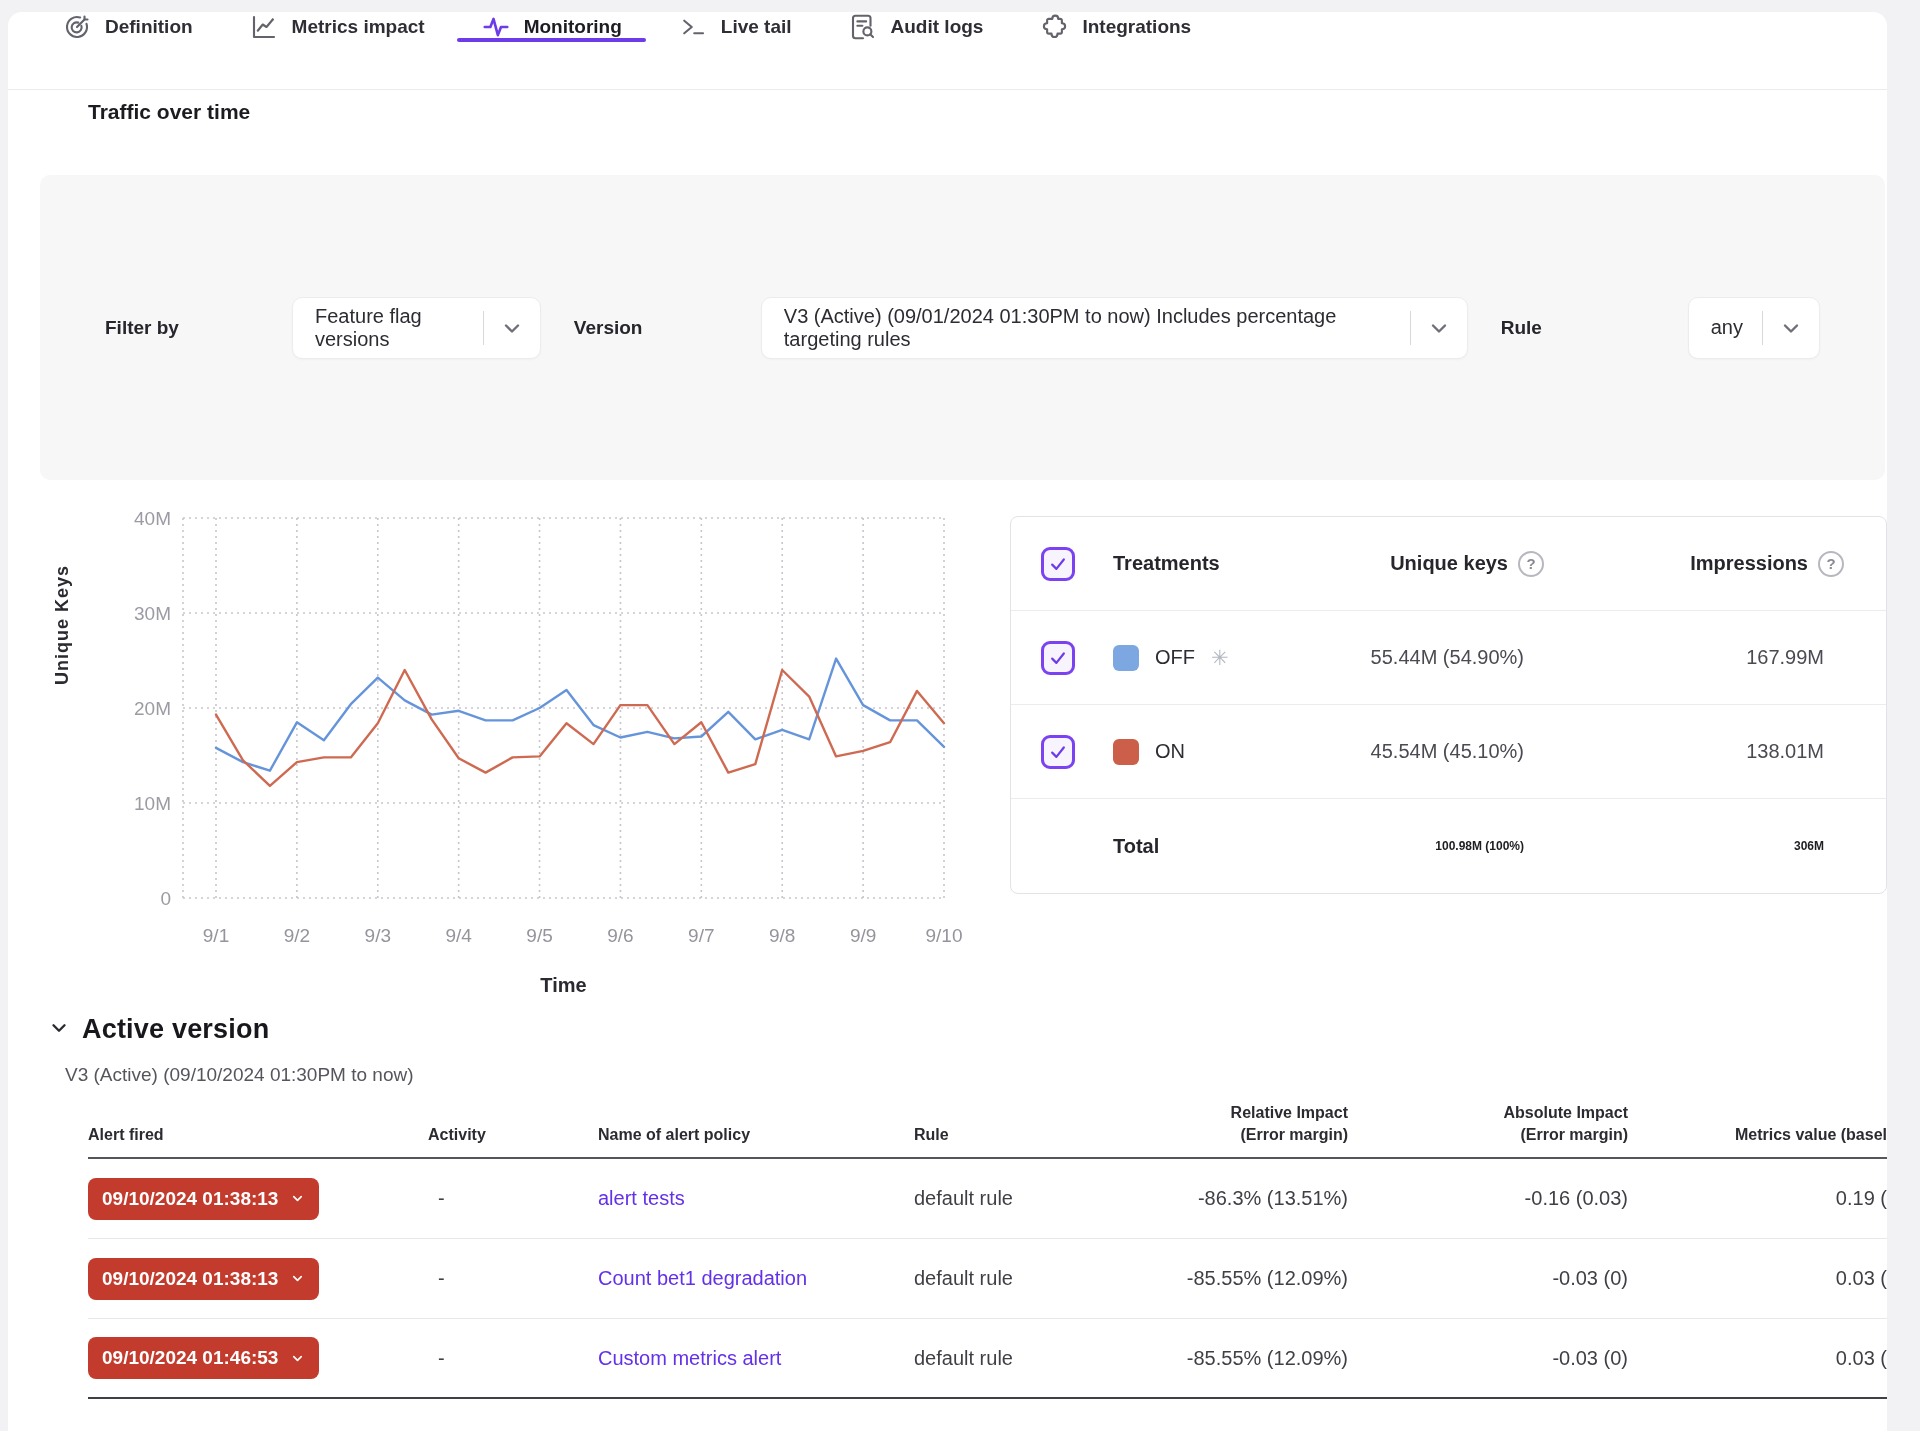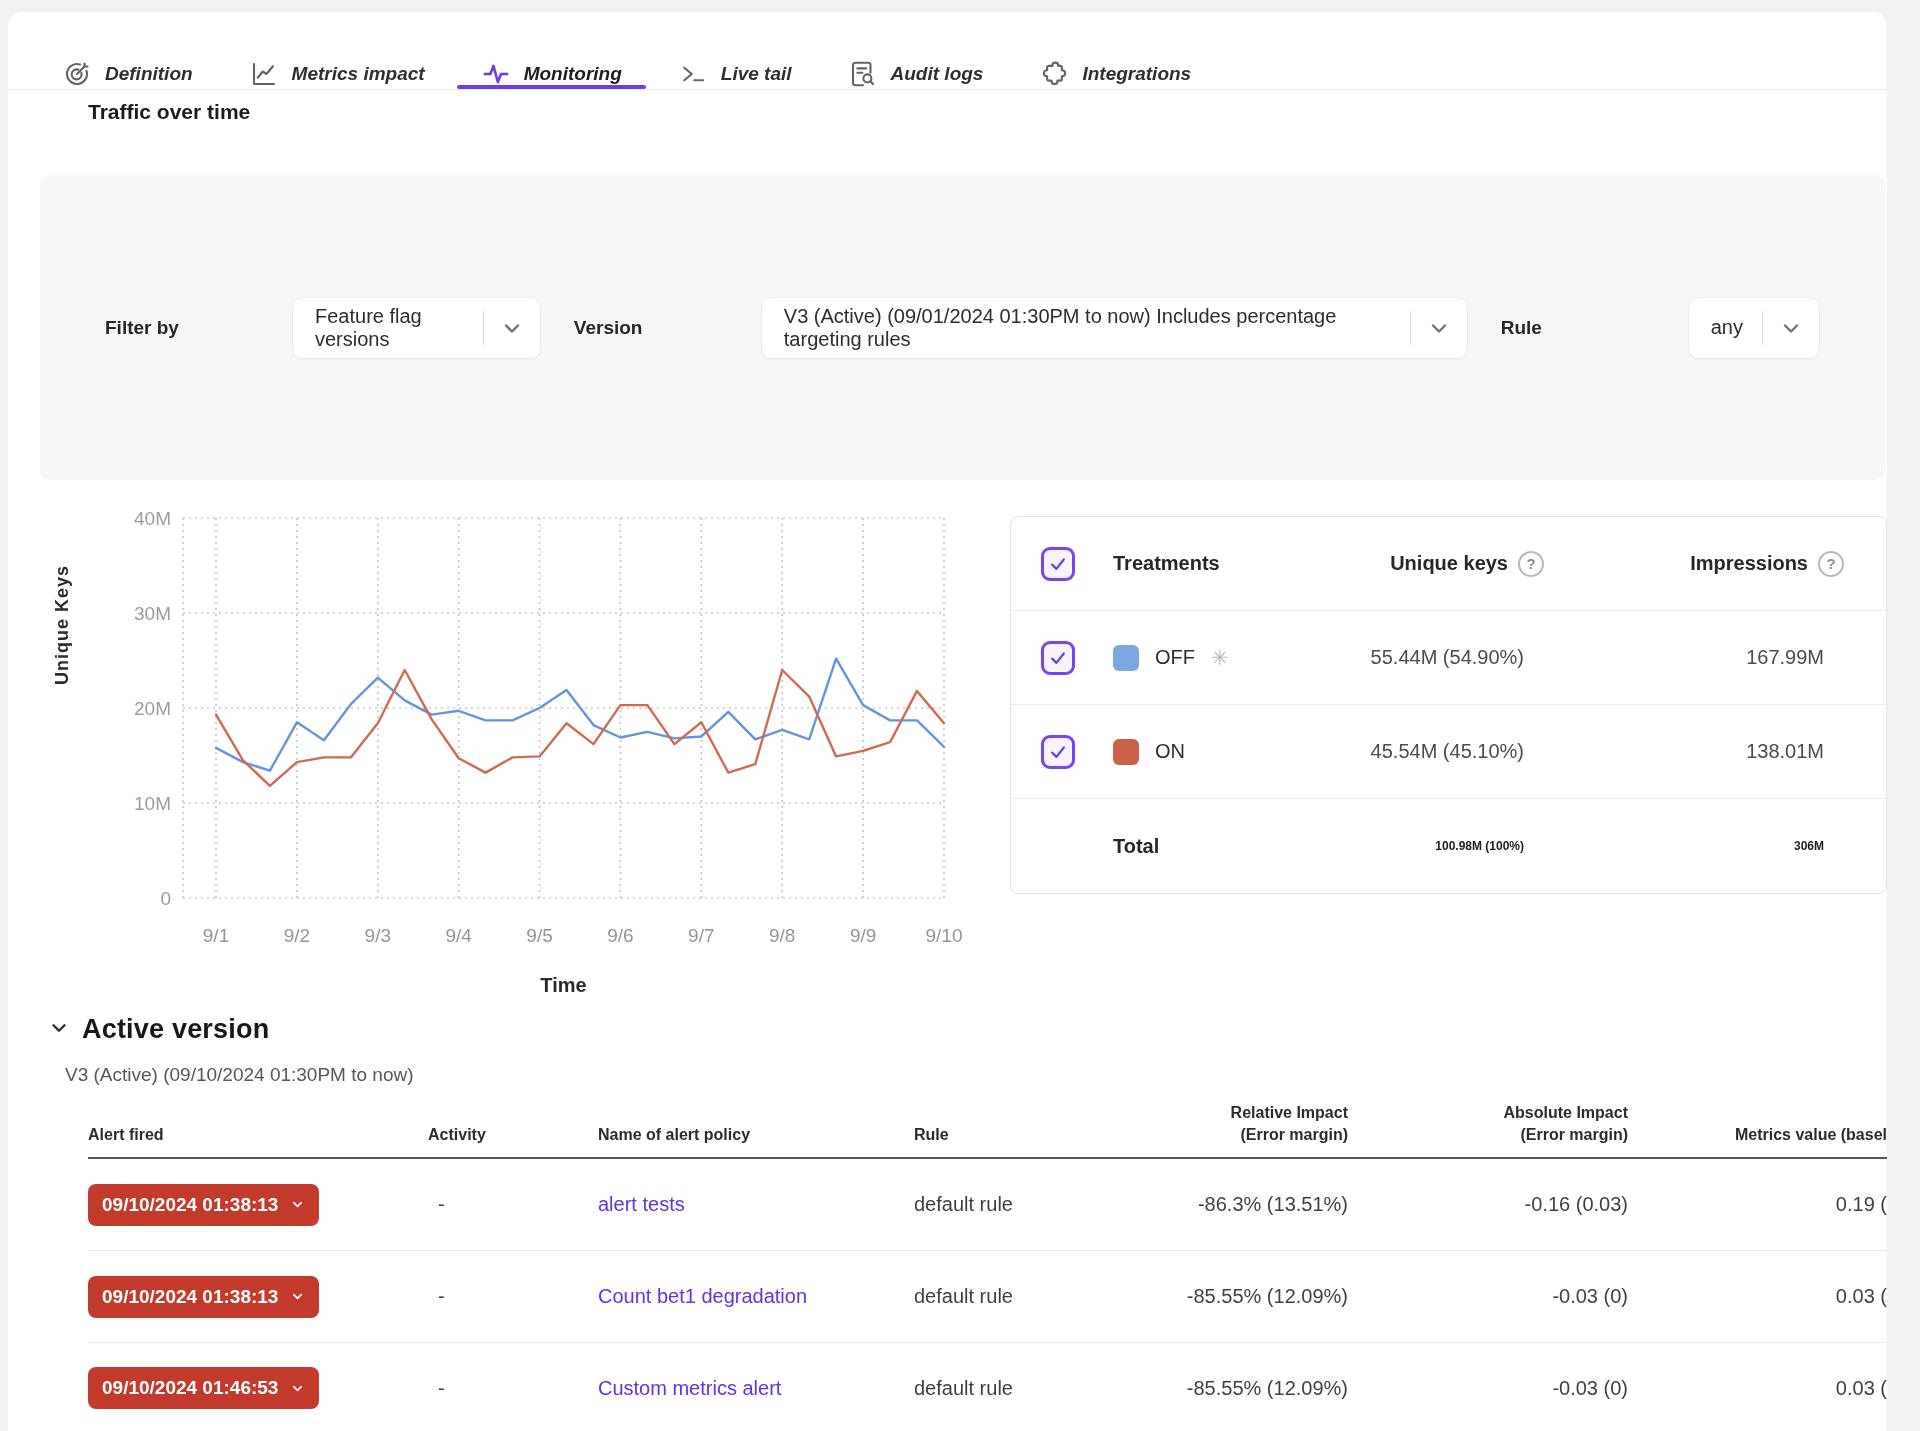--- a/index.html
+++ b/index.html
@@ -10,22 +10,22 @@
     color:#212126;
     position:relative;
     overflow:hidden;
   }
   .card {
     position:absolute; left:8px; top:12px; width:1879px; height:1419px;
     background:#ffffff; border-radius:14px 14px 0 0; overflow:hidden;
   }
   
   .tabbar {
-    height:78px; display:flex; align-items:flex-end; gap:44px;
-    padding-left:48px; border-bottom:1px solid #ebebee;font-style:italic;
+    height:78px; display:flex; align-items:flex-start; gap:44px;
+    padding-left:48px; border-bottom:1px solid #ebebee;
   }
   .tab {
     position:relative; display:flex; align-items:center; gap:13px;
     padding:0 6px; cursor:pointer;
   }
   .tab-label { font-size:19px; font-weight:700; color:#2e2e35; white-space:nowrap; }
   .tab.active .tab-label { color:#1c1c22; }
   .tab.active::after {
     content:""; position:absolute; left:-18px; right:-18px; bottom:0;
     height:4px; background:#6d3be8; border-radius:3px;
@@ -111,21 +111,21 @@
   
   .atable {
     position:absolute; left:32px; top:1090px; width:1847px;
     padding-left:48px; overflow:hidden;
   }
   .agrid { display:grid; grid-template-columns:340px 150px 300px 180px 290px 280px 259px; align-items:center; }
   .ahead { align-items:end; padding-bottom:12px; border-bottom:2px solid #55555c; }
   .ahead .h { font-size:16px; font-weight:700; color:#2b2b31; line-height:1.35; }
   .ahead .h.r { text-align:right; }
   .ahead .h.nw { white-space:nowrap; text-align:right; }
-  .arow { height:92px; border-bottom:1px solid #e8e8ea; }
+  .arow { height:80px; border-bottom:1px solid #e8e8ea; }
   .arow:last-child { border-bottom:2px solid #3f3f45; }
   .acell { font-size:20px; color:#3f3f46; }
   .acell.r { text-align:right; }
   .acell.ind { padding-left:10px; }
   .acell.pol { padding-left:20px; }
   .acell.rule { padding-left:36px; }
   .alink { color:#6430e8; cursor:pointer; }
   .badge {
     display:inline-flex; align-items:center; gap:12px;
     background:#c23b2c; color:#ffffff; font-size:19px; font-weight:700;

